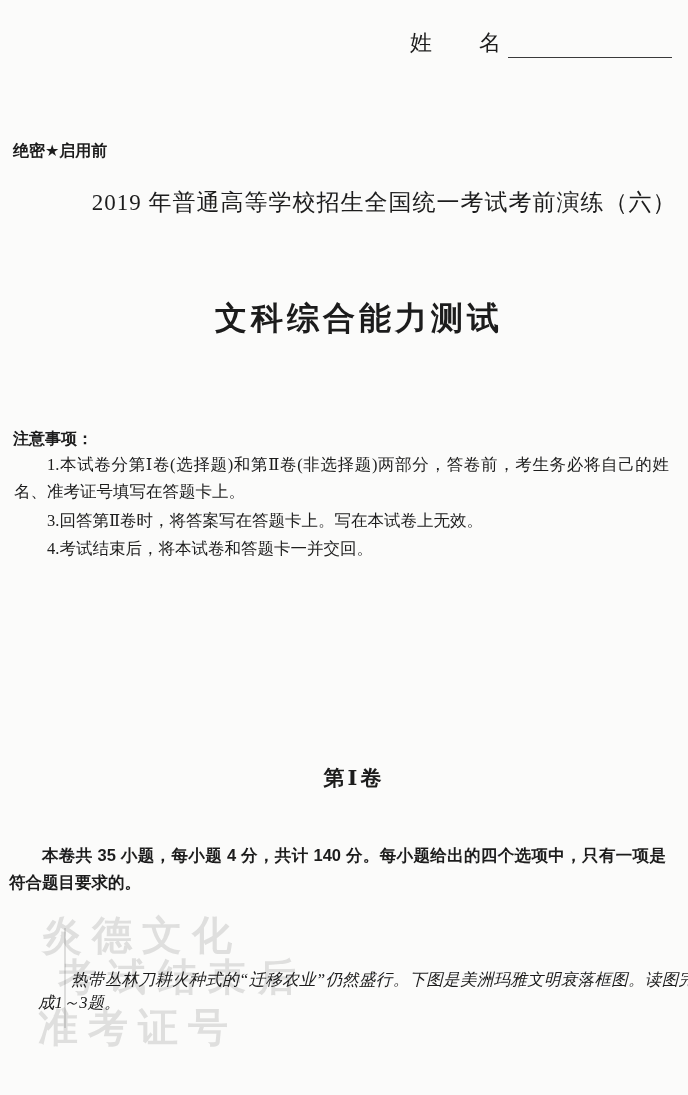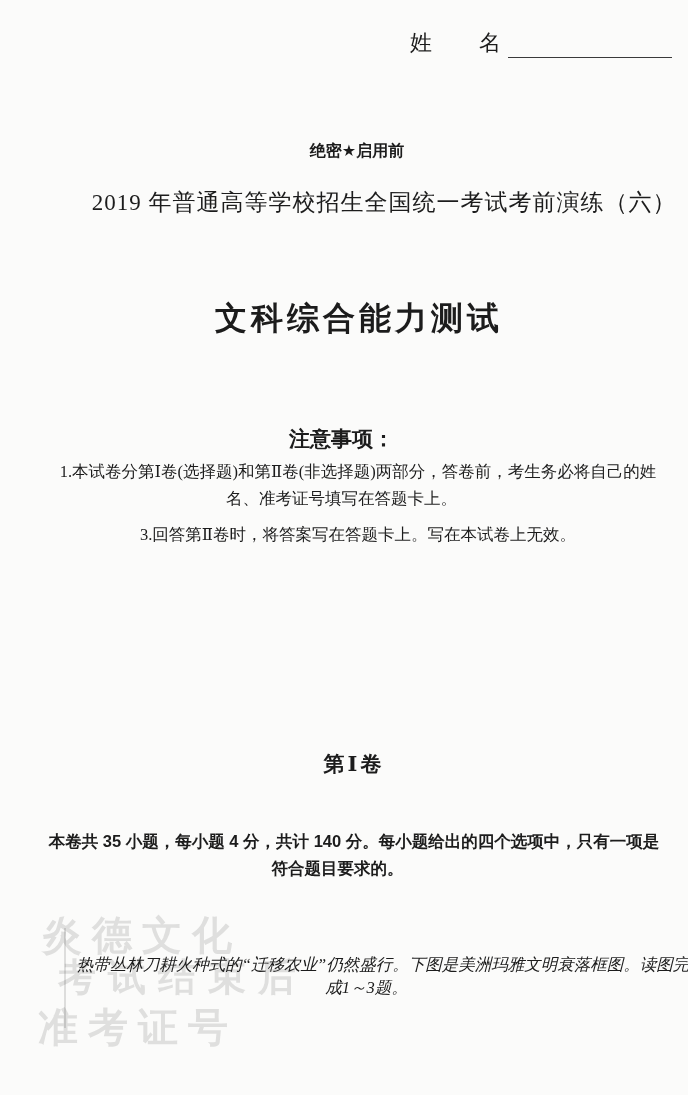--- a/index.html
+++ b/index.html
@@ -19,43 +19,43 @@
   .secrecy{left:13px;top:99px;font-size:16px;font-weight:bold;
     font-family:"Liberation Sans","DejaVu Sans",sans-serif;}
 
   .exam-title{left:0;top:124px;width:100%;text-align:center;
     font-size:23px;font-weight:normal;letter-spacing:1px;margin:0;padding-left:40px;}
   .subject-title{left:0;top:188px;width:100%;text-align:center;
     font-size:32px;font-weight:bold;letter-spacing:4px;margin:15px;
     font-family:"Liberation Sans","DejaVu Sans",sans-serif;}
 
   .notes{left:13px;top:260px;width:657px;font-size:16.5px;line-height:27.3px;text-align:justify;}
-  .notes-heading{font-weight:bold;font-size:21px;line-height:22px;
+  .notes-heading{font-weight:bold;font-size:16px;line-height:22px;
     font-family:"Liberation Sans","DejaVu Sans",sans-serif;}
-  .notes p{margin:8px;text-indent:2em;}
+  .notes p{margin:1px;text-indent:2em;}
 
   .part-heading{left:0;top:452px;width:100%;text-align:center;
     font-size:21px;font-weight:600;letter-spacing:3px;margin:10px;}
 
   .instruction{left:9px;top:492px;width:657px;margin:0;
     font-size:16.5px;line-height:27.3px;text-indent:2em;text-align:justify;
     font-weight:bold;font-family:"Liberation Sans","DejaVu Sans",sans-serif;}
   .passage{left:22px;top:547px;width:657px;margin:16px;
     font-size:16.5px;line-height:23px;text-indent:2em;text-align:justify;
     font-style:italic;}
 
   .watermark{color:rgba(40,40,40,0.13);
     font-family:"Liberation Sans","DejaVu Sans",sans-serif;
     font-weight:bold;z-index:0;pointer-events:none;}
   .wm-1{left:42px;top:908px;font-size:40px;letter-spacing:10px;}
   .wm-2{left:58px;top:952px;font-size:38px;letter-spacing:12px;}
   .wm-3{left:38px;top:1000px;font-size:40px;letter-spacing:10px;}
   .wm-line{left:64px;top:928px;height:100px;width:0;border-left:2px solid rgba(40,40,40,0.14);}
 
-  .layer{position:relative;z-index:1;text-align:center;}
+  .layer{position:relative;z-index:1;}
 </style>
 </head>
 <body>
 
 <div class="abs watermark wm-1">炎德文化</div>
 <div class="abs watermark wm-2">考试结束后</div>
 <div class="abs watermark wm-3">准考证号</div>
 <div class="abs wm-line"></div>
 
 <div class="abs fields layer">
@@ -66,17 +66,18 @@
 </div>
 
 <div class="abs secrecy layer">绝密★启用前</div>
 <h1 class="abs exam-title layer">2019 年普通高等学校招生全国统一考试考前演练（六）</h1>
 <h2 class="abs subject-title layer">文科综合能力测试</h2>
 
 <div class="abs notes layer">
   <div class="notes-heading">注意事项：</div>
   <p>1.本试卷分第Ⅰ卷(选择题)和第Ⅱ卷(非选择题)两部分，答卷前，考生务必将自己的姓名、准考证号填写在答题卡上。</p>
   <p>3.回答第Ⅱ卷时，将答案写在答题卡上。写在本试卷上无效。</p>
+  <p>4.考试结束后，将本试卷和答题卡一并交回。</p>
 </div>
 
 <h3 class="abs part-heading layer">第Ⅰ卷</h3>
 <p class="abs instruction layer">本卷共 35 小题，每小题 4 分，共计 140 分。每小题给出的四个选项中，只有一项是符合题目要求的。</p>
 <p class="abs passage layer">热带丛林刀耕火种式的“迁移农业”仍然盛行。下图是美洲玛雅文明衰落框图。读图完成1～3题。</p>
 
 </body></html>

